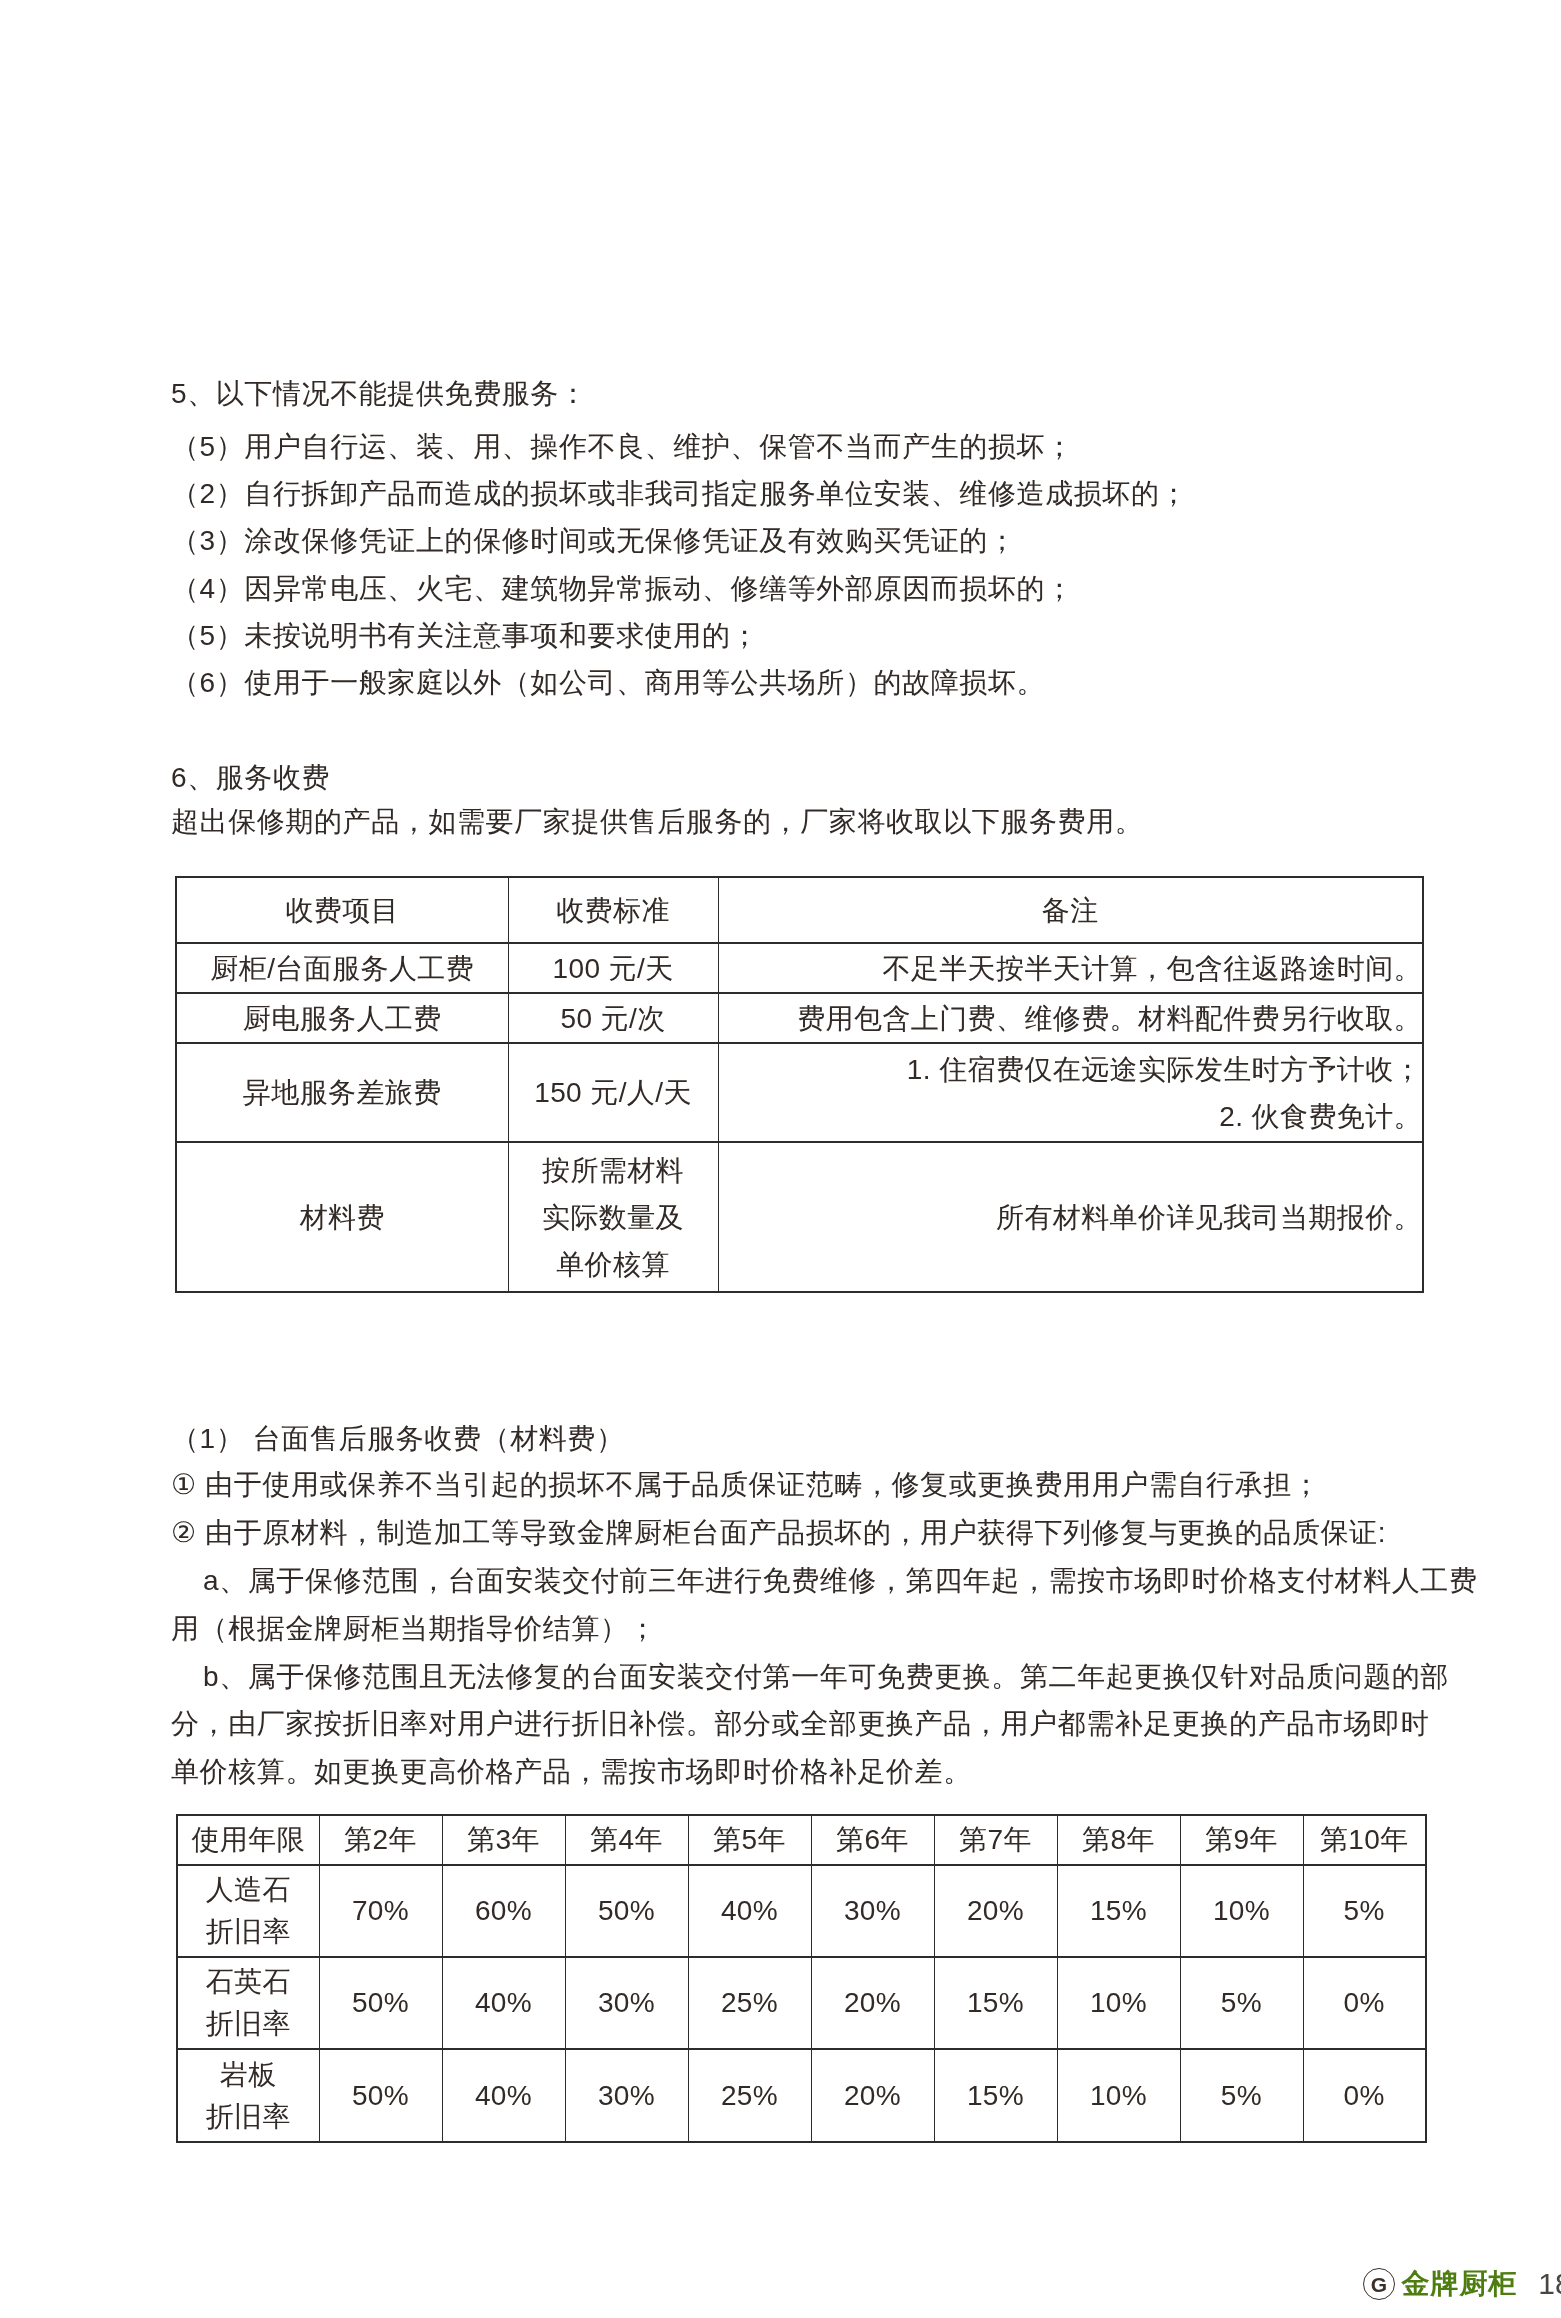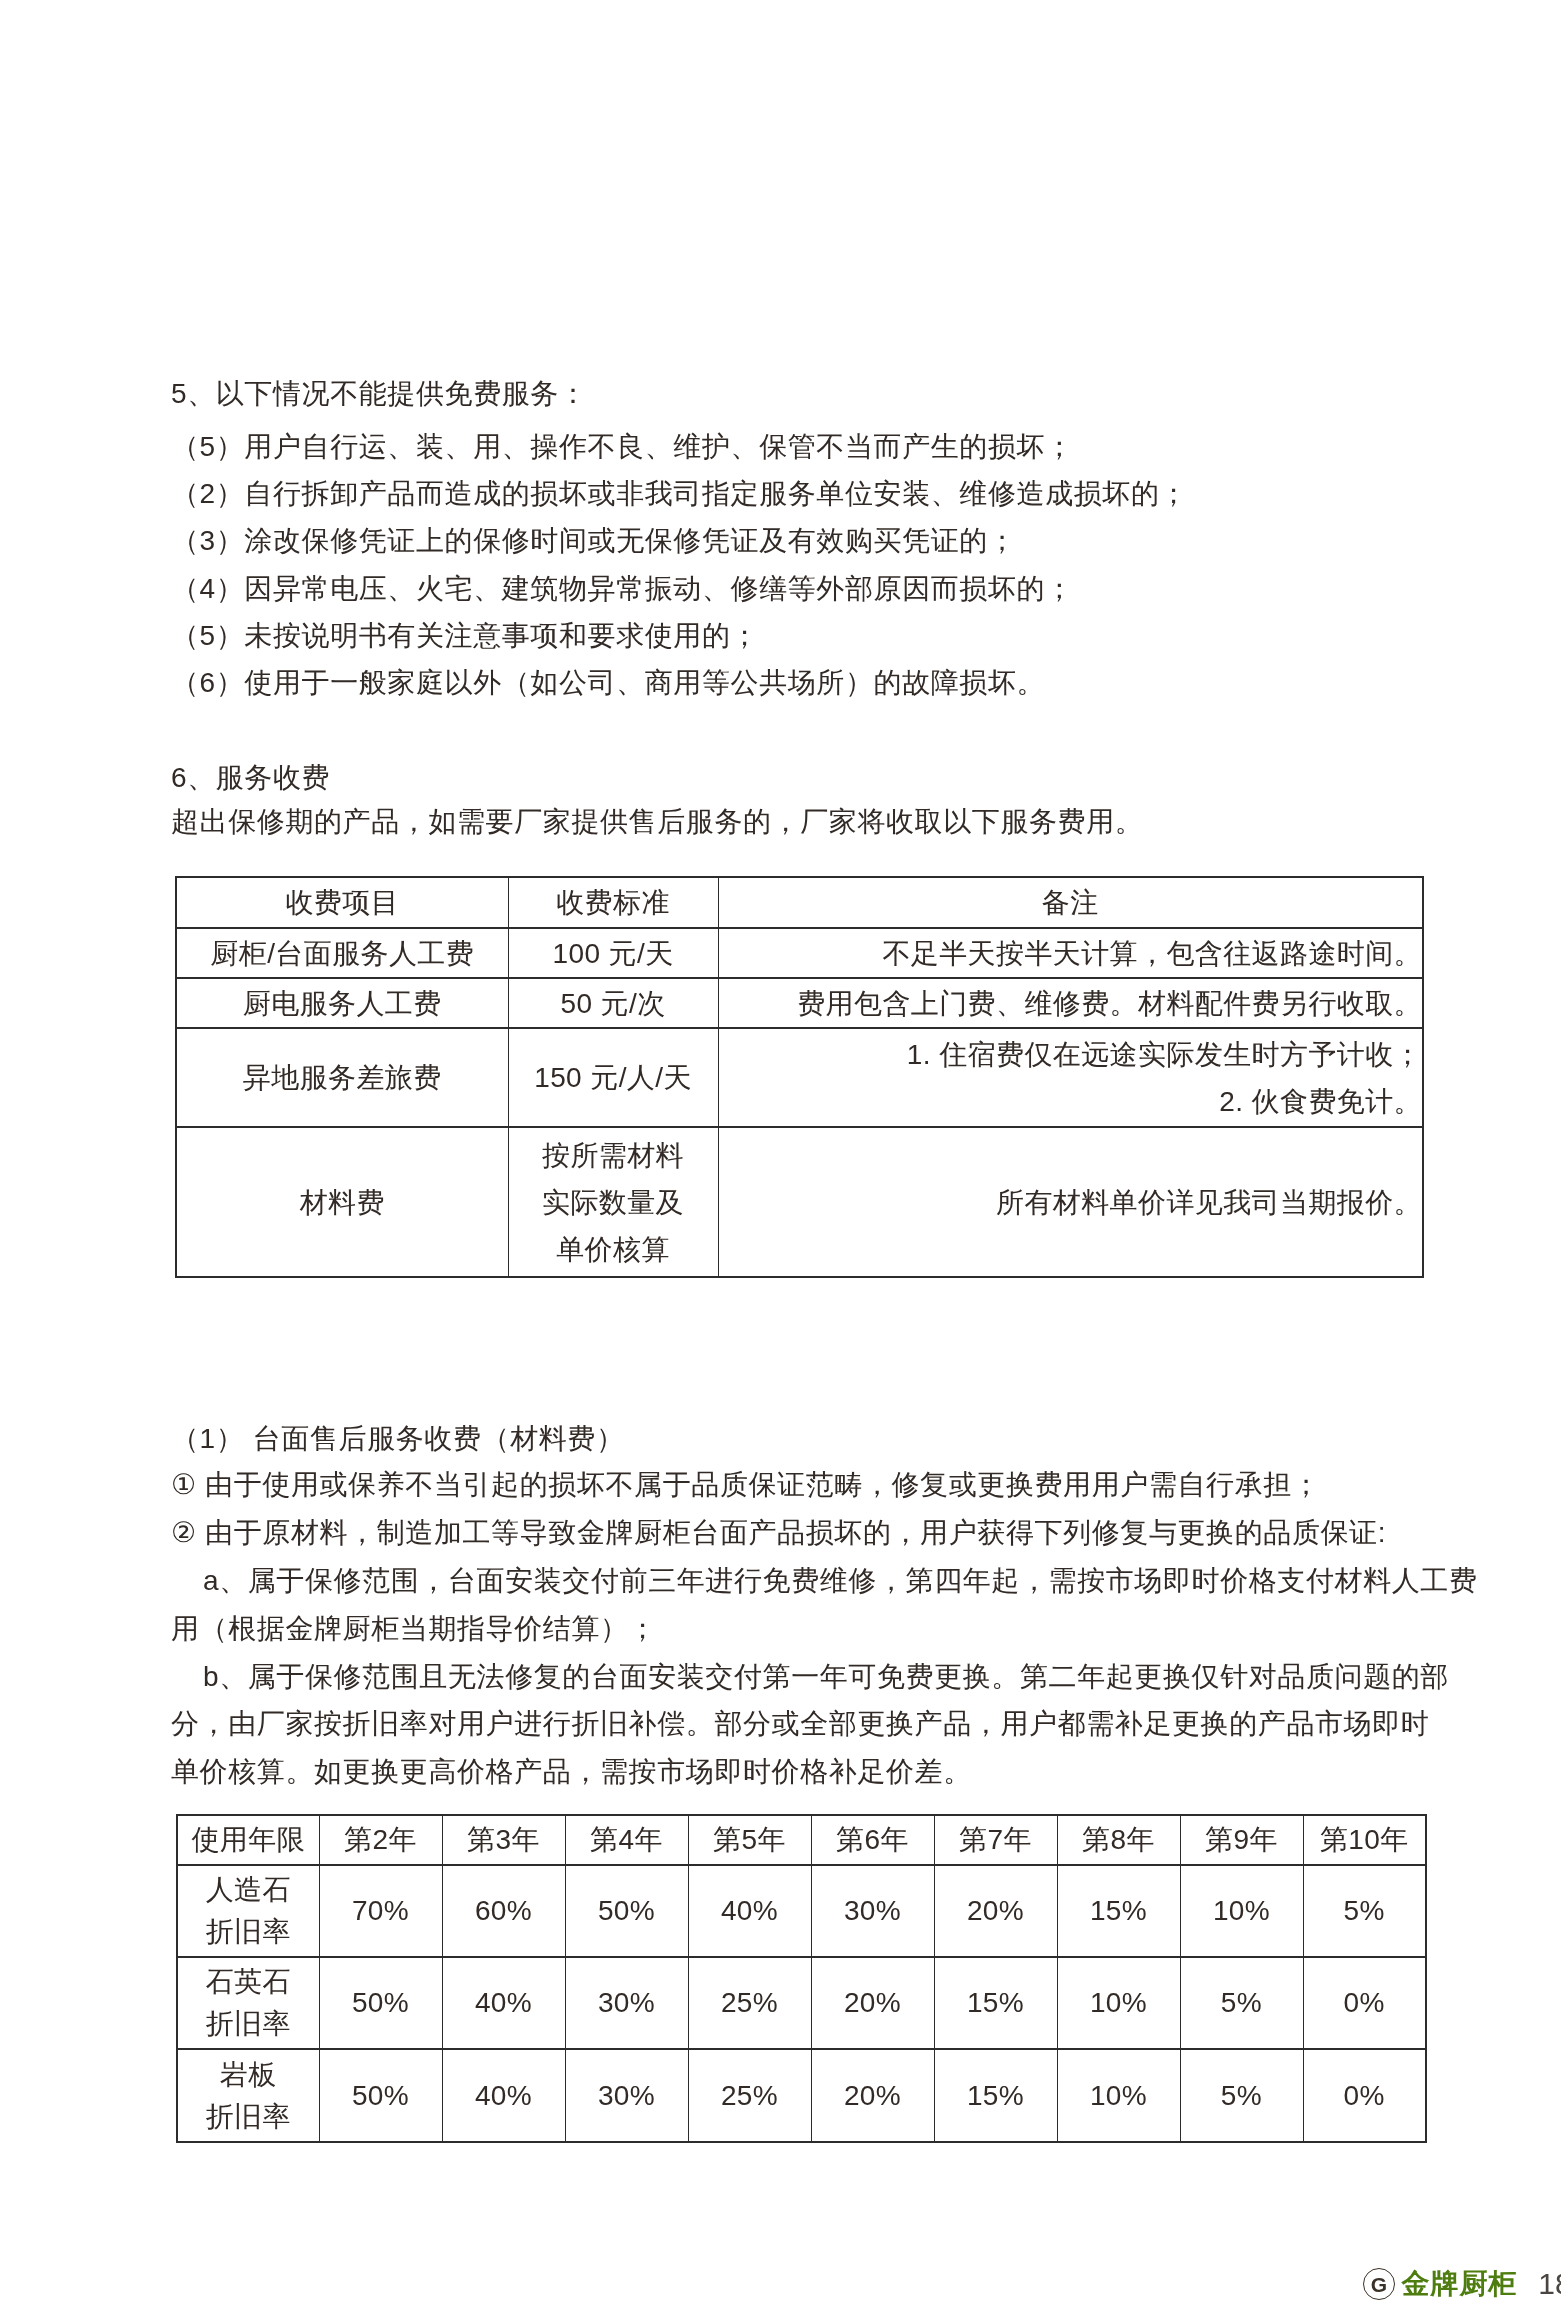--- a/index.html
+++ b/index.html
@@ -85,21 +85,21 @@
   <div class="line" style="top:759px">6、服务收费</div>
   <div class="line" style="top:803px">超出保修期的产品，如需要厂家提供售后服务的，厂家将收取以下服务费用。</div>
 
   <table class="fee-table">
     <colgroup>
         <col style="width:332px">
         <col style="width:210px">
         <col>
       </colgroup>
     <tbody>
-      <tr style="height:51px">
+      <tr style="height:66px">
         <th class="c">收费项目</th>
         <th class="c">收费标准</th>
         <th class="c">备注</th>
       </tr>
       <tr style="height:50px">
         <td class="c">厨柜/台面服务人工费</td>
         <td class="c">100 元/天</td>
         <td class="l">不足半天按半天计算，包含往返路途时间。</td>
       </tr>
       <tr style="height:50px">

